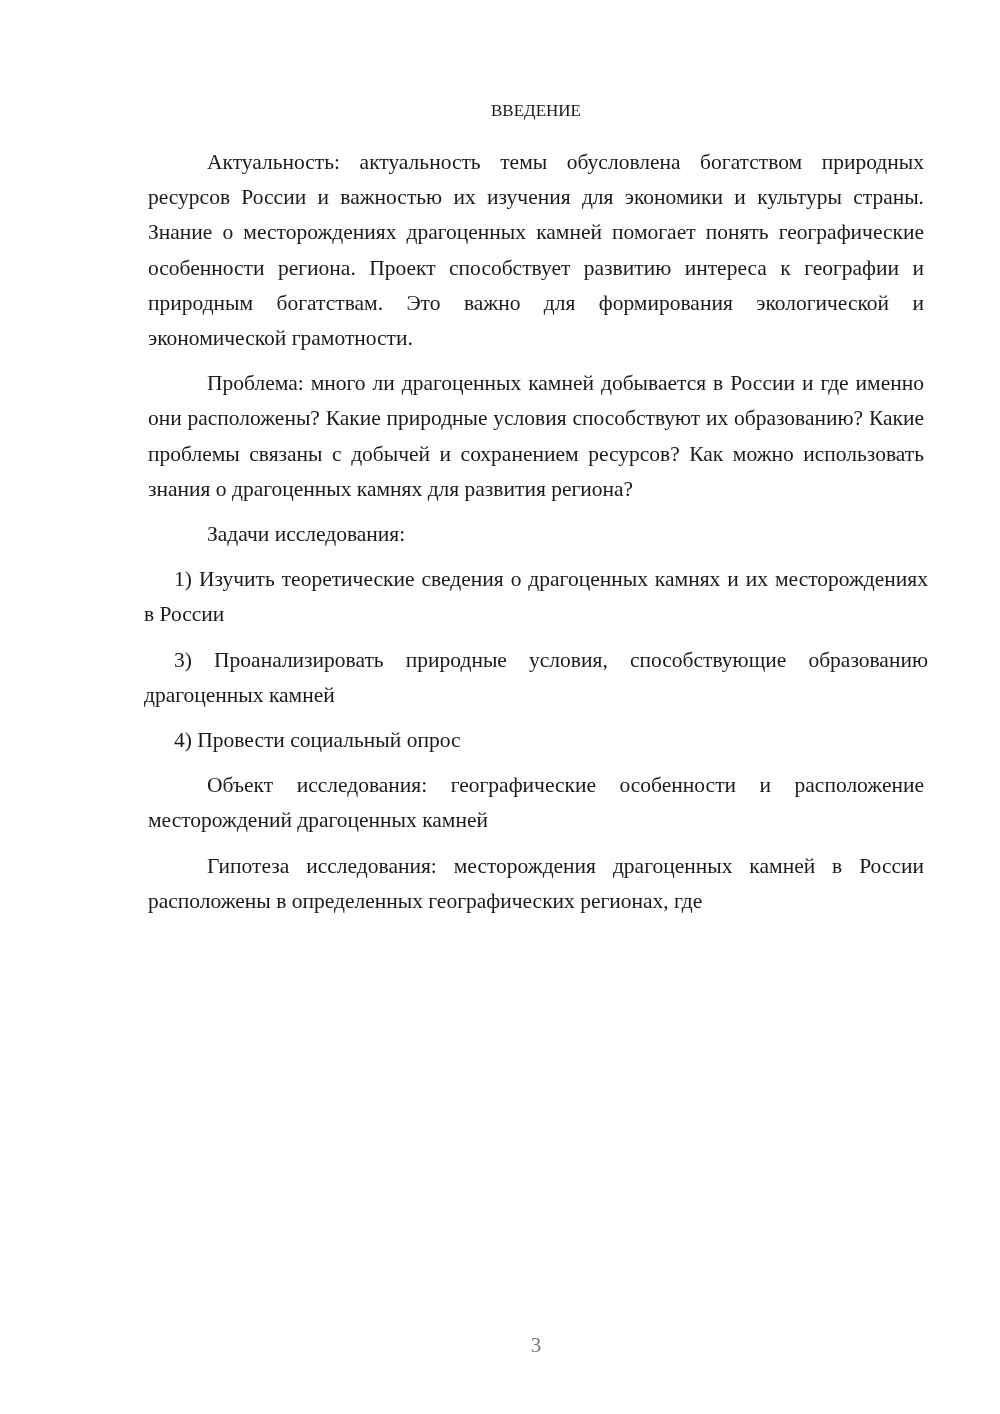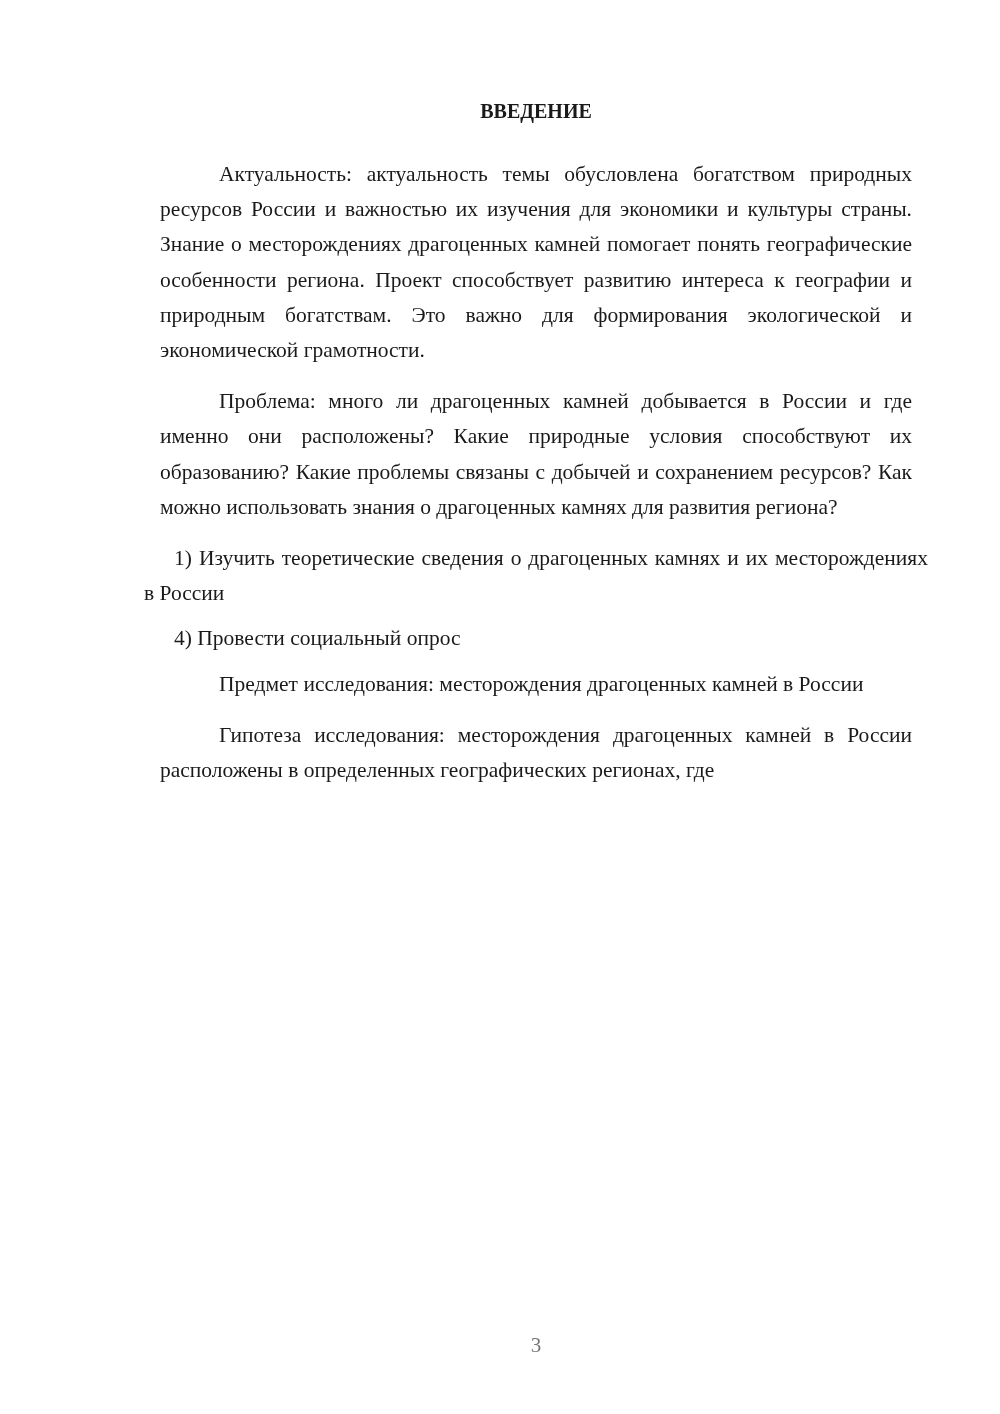--- a/index.html
+++ b/index.html
@@ -21,35 +21,35 @@
     top: 0;
     width: 784px;
     height: 1414px;
   }
   .title {
     position: absolute;
     top: 96px;
     left: 0;
     width: 784px;
     text-align: center;
-    font-weight: bold;
-    font-size: 20px;
+    font-weight: normal;
+    font-size: 17px;
     line-height: 30px;
   }
   .body {
     position: absolute;
     top: 141px;
     left: 0;
     width: 784px;
     font-size: 21.5px;
     line-height: 35.2px;
     text-align: justify;
   }
   .p {
-    margin: 16px;
+    margin: 4px;
     text-indent: 59px;
   }
   .p.gap { margin-top: 10px; }
   .li {
     margin: 10px 0 0 0;
     text-indent: 30px;
   }
   .pagenum {
     position: absolute;
     top: 1333px;
@@ -62,20 +62,22 @@
 </style>
 </head>
 <body>
 
 <div class="page">
   <div class="title">ВВЕДЕНИЕ</div>
 
   <div class="body">
     <p class="p">Актуальность: актуальность темы обусловлена богатством природных ресурсов России и важностью их изучения для экономики и культуры страны. Знание о месторождениях драгоценных камней помогает понять географические особенности региона. Проект способствует развитию интереса к географии и природным богатствам. Это важно для формирования экологической и экономической грамотности.</p>
     <p class="p gap">Проблема: много ли драгоценных камней добывается в России и где именно они расположены? Какие природные условия способствуют их образованию? Какие проблемы связаны с добычей и сохранением ресурсов? Как можно использовать знания о драгоценных камнях для развития региона?</p>
+    <p class="p gap">Задачи исследования:</p>
     <p class="li">1) Изучить теоретические сведения о драгоценных камнях и их месторождениях в России</p>
+    <p class="li">3) Проанализировать природные условия, способствующие образованию драгоценных камней</p>
     <p class="li">4) Провести социальный опрос</p>
-    <p class="p gap">Предмет исследования: месторождения драгоценных камней в России</p>
+    <p class="p gap">Объект исследования: географические особенности и расположение месторождений драгоценных камней</p>
     <p class="p gap">Гипотеза исследования: месторождения драгоценных камней в России расположены в определенных географических регионах, где</p>
   </div>
 
   <div class="pagenum">3</div>
 </div>
 
 </body></html>

